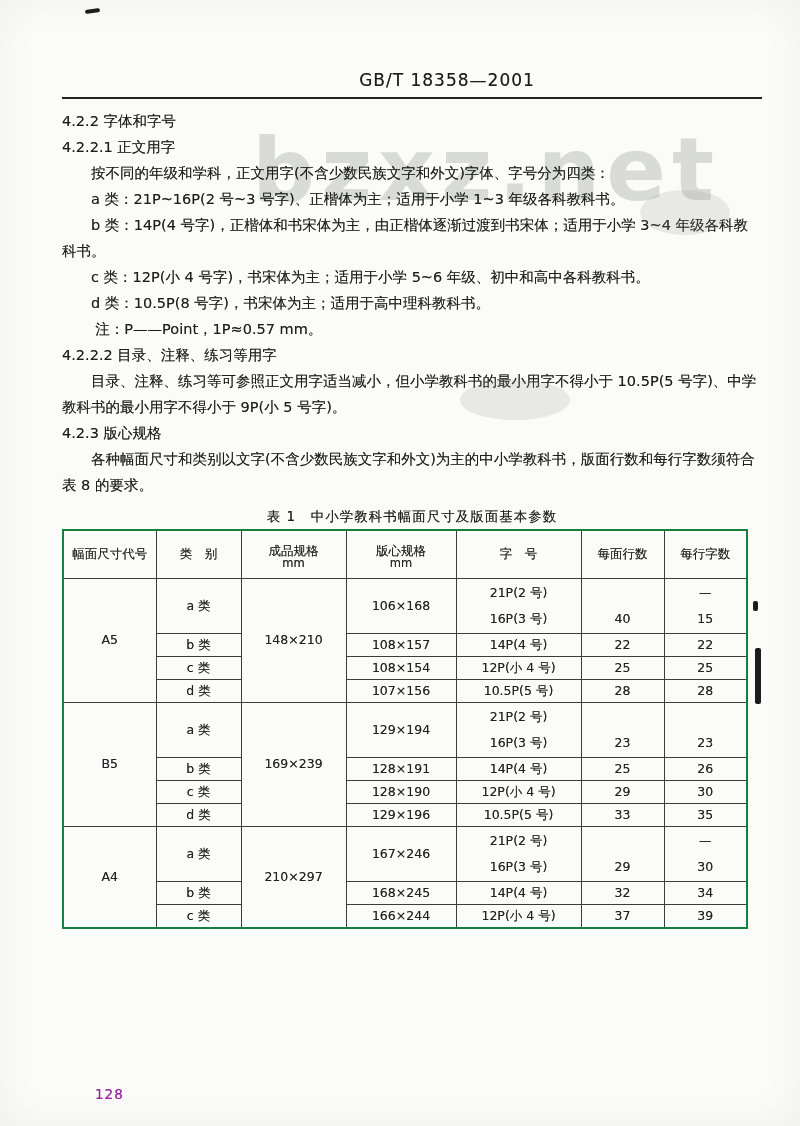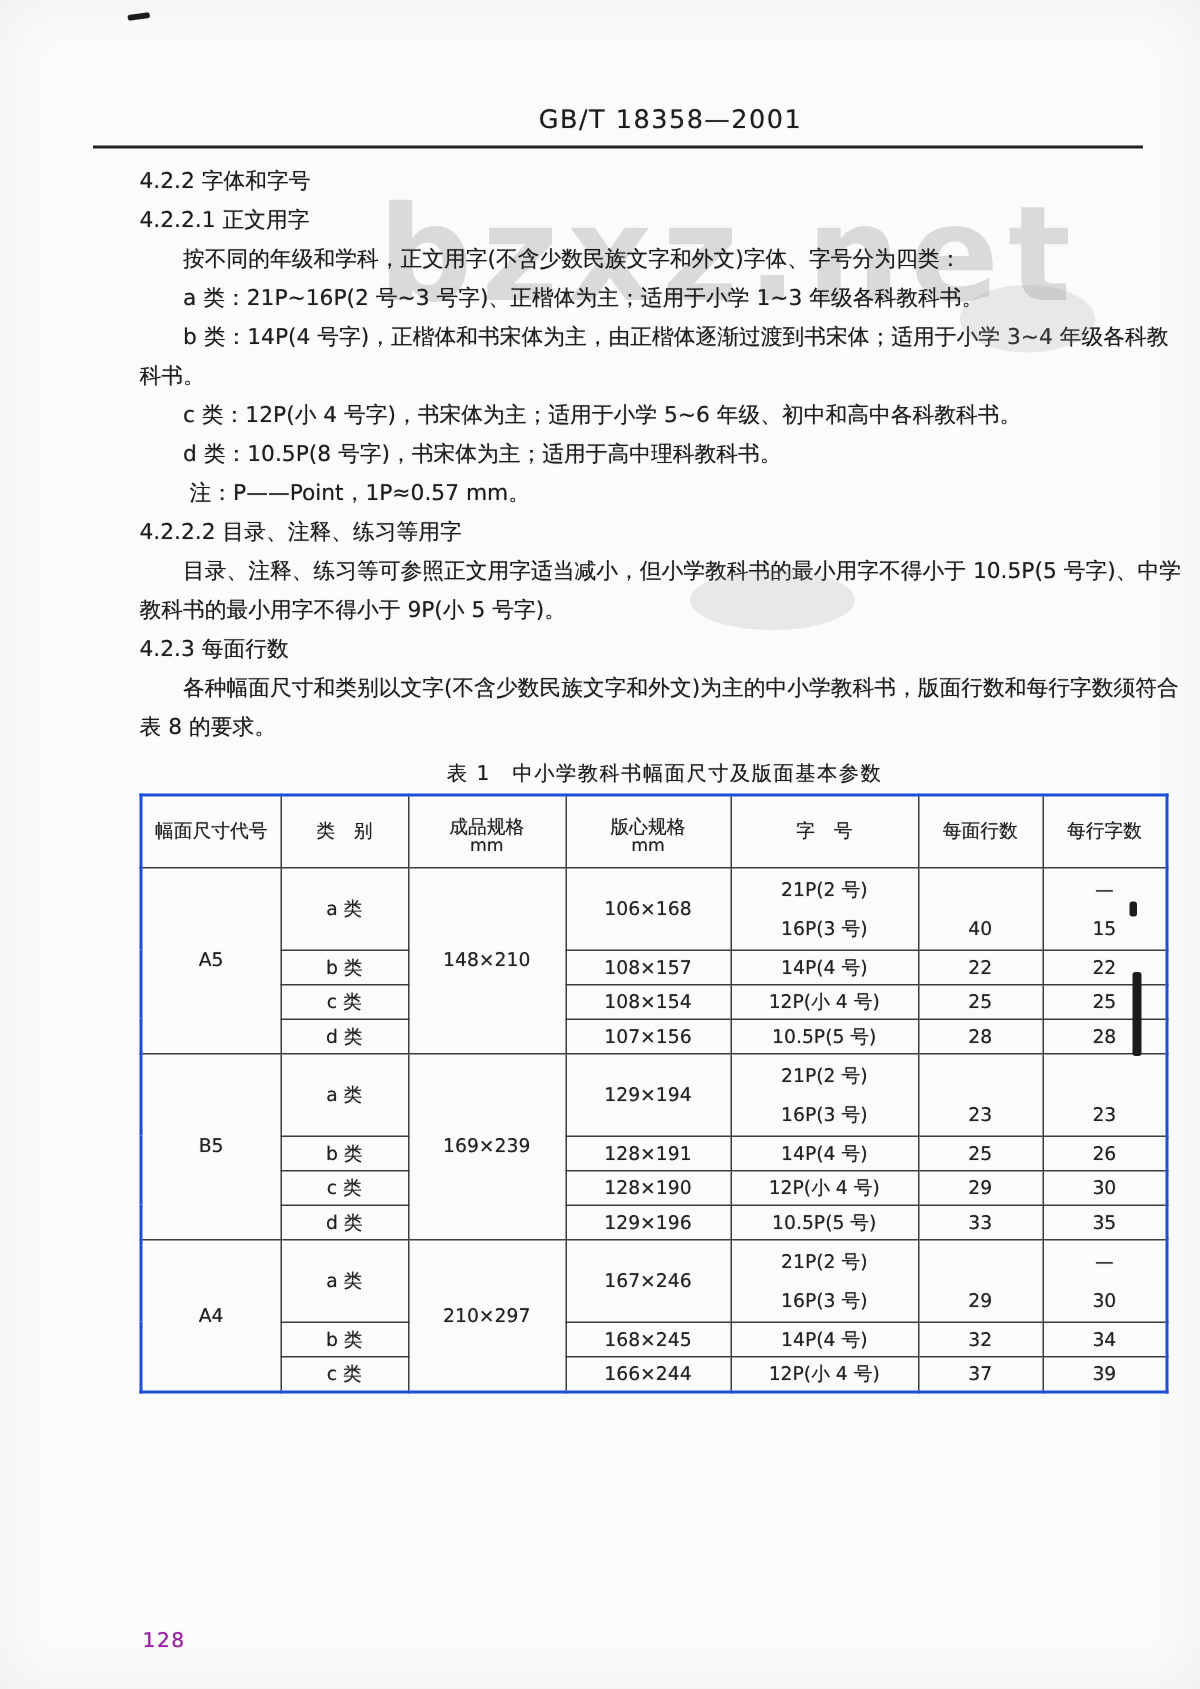--- a/index.html
+++ b/index.html
@@ -26,21 +26,21 @@
     position:absolute; top:70px; left:62px; width:700px;
     text-align:center; font-size:17px; letter-spacing:1px;
     transform:translateX(35px);
     font-weight:500;
   }
   .header-rule {
     position:absolute; top:97px; left:62px; width:700px;
     height:2px; background:#222;
   }
   .content {
-    position:absolute; top:108px; left:62px; width:700px;margin-left:31px;
+    position:absolute; top:108px; left:62px; width:700px;
   }
   .content p, .content h3 {
     margin:0; font-size:14.5px; line-height:26px; font-weight:normal;
   }
   .indent { text-indent:2em; }
   .note-line { font-size:12.5px; line-height:25px; text-indent:2.3em; }
   .table-caption {
     margin-top:7px;
     text-align:center; font-size:13.5px; line-height:22px;
     letter-spacing:1px;
@@ -53,21 +53,21 @@
     font-size:12.5px;
     color:#222;
   }
   table.spec th, table.spec td {
     border:1px solid #3c3c3c;
     text-align:center; vertical-align:middle;
     padding:0 2px;
     font-weight:normal;
     line-height:22px;
   }
-  table.spec { border:2px solid #1d4ed8; }
+  table.spec { border:2px solid #15803d; }
   tr.hdr { height:48px; }
   tr.row-double { height:55px; }
   tr.row-single { height:23px; }
   .two-line div { line-height:26px; height:26px; }
   .unit { display:block; font-size:11.5px; line-height:14px; margin-top:-3px; }
   .hdr-label { display:block; line-height:16px; margin-top:4px; }
   .page-number {
     position:absolute; left:95px; top:1086px;
     font-size:13.5px; color:#a21caf; letter-spacing:1px;
   }
@@ -88,21 +88,21 @@
     <h3>4.2.2  字体和字号</h3>
     <h3>4.2.2.1  正文用字</h3>
     <p class="indent">按不同的年级和学科，正文用字(不含少数民族文字和外文)字体、字号分为四类：</p>
     <p class="indent">a 类：21P~16P(2 号~3 号字)、正楷体为主；适用于小学 1~3 年级各科教科书。</p>
     <p class="indent">b 类：14P(4 号字)，正楷体和书宋体为主，由正楷体逐渐过渡到书宋体；适用于小学 3~4 年级各科教科书。</p>
     <p class="indent">c 类：12P(小 4 号字)，书宋体为主；适用于小学 5~6 年级、初中和高中各科教科书。</p>
     <p class="indent">d 类：10.5P(8 号字)，书宋体为主；适用于高中理科教科书。</p>
     <p class="note-line">注：P——Point，1P≈0.57 mm。</p>
     <h3>4.2.2.2  目录、注释、练习等用字</h3>
     <p class="indent">目录、注释、练习等可参照正文用字适当减小，但小学教科书的最小用字不得小于 10.5P(5 号字)、中学教科书的最小用字不得小于 9P(小 5 号字)。</p>
-    <h3>4.2.3  每面行数</h3>
+    <h3>4.2.3  版心规格</h3>
     <p class="indent">各种幅面尺寸和类别以文字(不含少数民族文字和外文)为主的中小学教科书，版面行数和每行字数须符合表 8 的要求。</p>
 
     <div class="table-caption">表 1　中小学教科书幅面尺寸及版面基本参数</div>
 
     <table class="spec">
       <colgroup>
         <col style="width:93px">
           <col style="width:85px">
           <col style="width:105px">
         <col style="width:110px">

